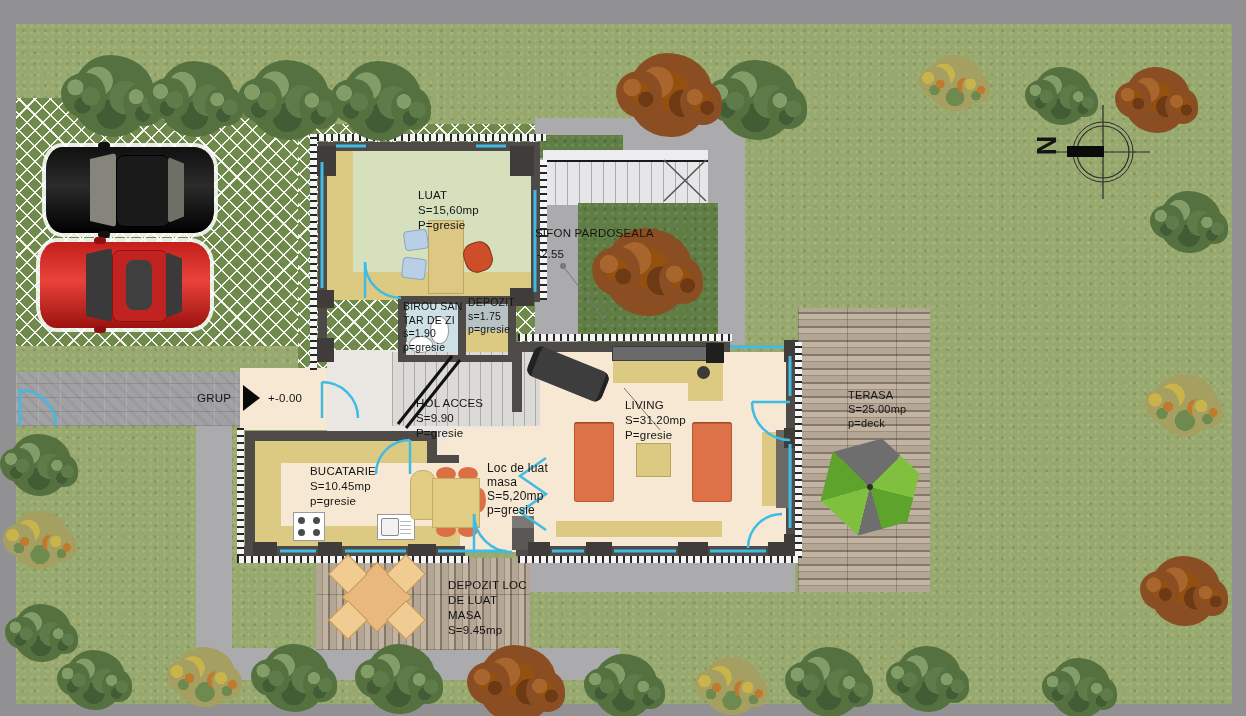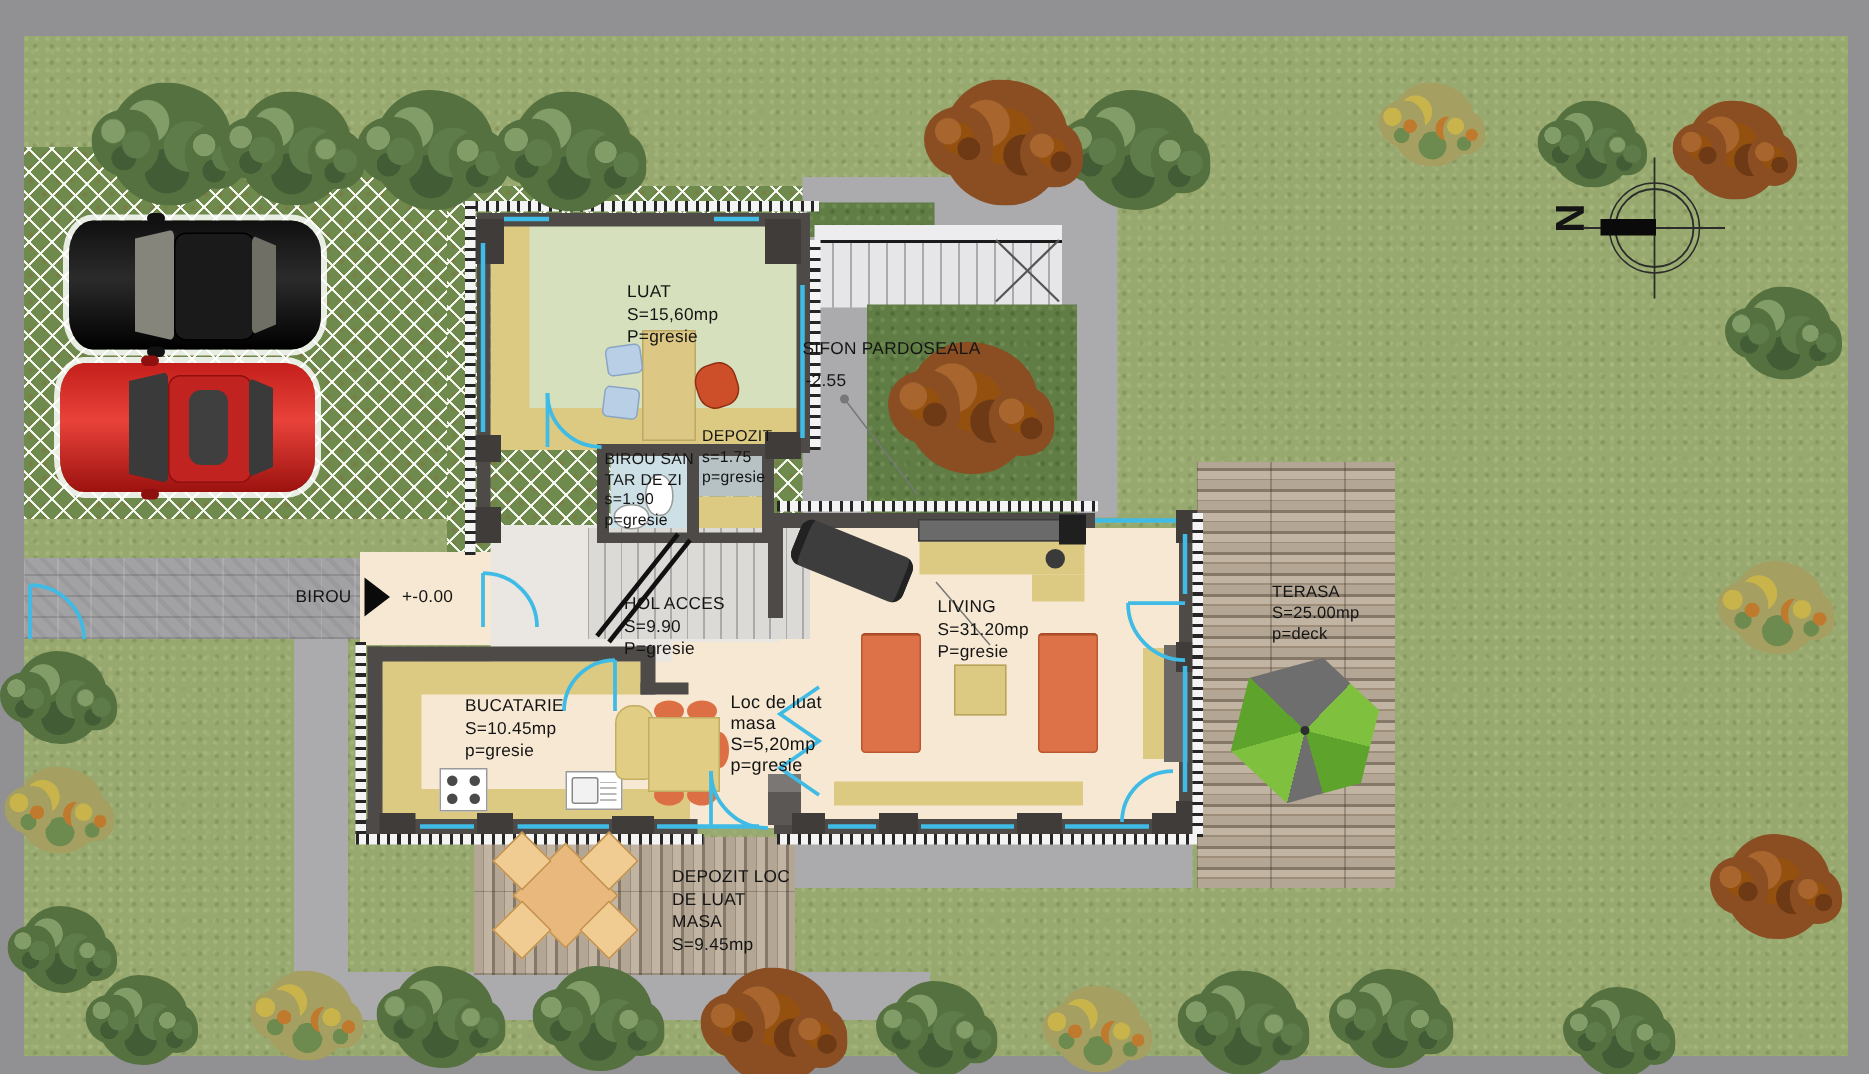--- a/index.html
+++ b/index.html
@@ -327,35 +327,35 @@
   </div>
   <div class="lbl" style="left:537px;top:247px">
     <span>-2.55</span>
   </div>
   <div class="lbl lbl-sm" style="left:403px;top:300px">
     <span>BIROU SAN</span>
       <span>TAR DE ZI</span>
     <span>s=1.90</span>
       <span>p=gresie</span>
   </div>
-  <div class="lbl lbl-sm" style="left:468px;top:285px">
+  <div class="lbl lbl-sm" style="left:468px;top:296px">
     <span>DEPOZIT</span>
       <span>s=1.75</span>
       <span>p=gresie</span>
   </div>
   <div class="lbl" style="left:416px;top:396px">
     <span>HOL ACCES</span>
       <span>S=9.90</span>
       <span>P=gresie</span>
   </div>
   <div class="lbl" style="left:268px;top:391px">
     <span>+-0.00</span>
   </div>
   <div class="lbl" style="left:197px;top:391px">
-    <span>BIROU</span>
+    <span>GRUP</span>
   </div>
   <div class="abs z40" style="left:243px;top:385px;width:0;height:0;border-top:13px solid transparent;border-bottom:13px solid transparent;border-left:17px solid #0a0a0a"></div>
   <div class="lbl" style="left:310px;top:464px">
     <span>BUCATARIE</span>
       <span>S=10.45mp</span>
       <span>p=gresie</span>
   </div>
   <div class="lbl" style="left:487px;top:461px;font-size:12px;line-height:14px">
     <span>Loc de luat</span>
       <span>masa</span>

